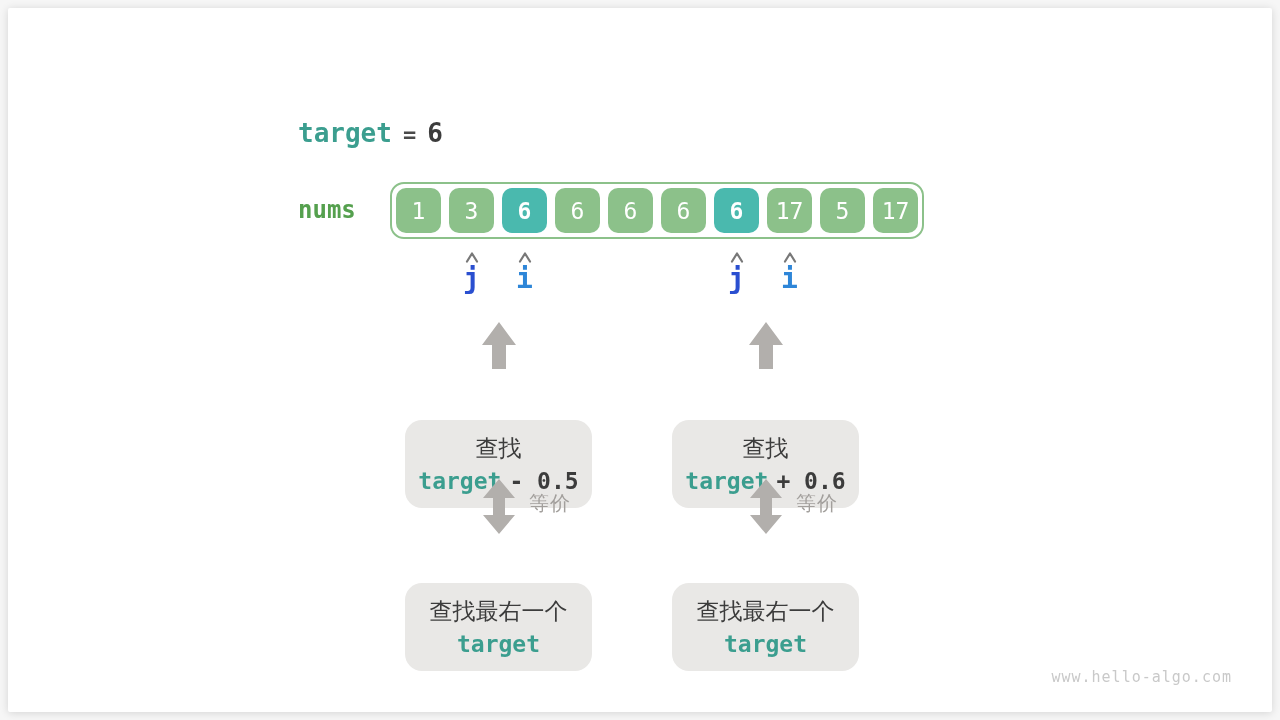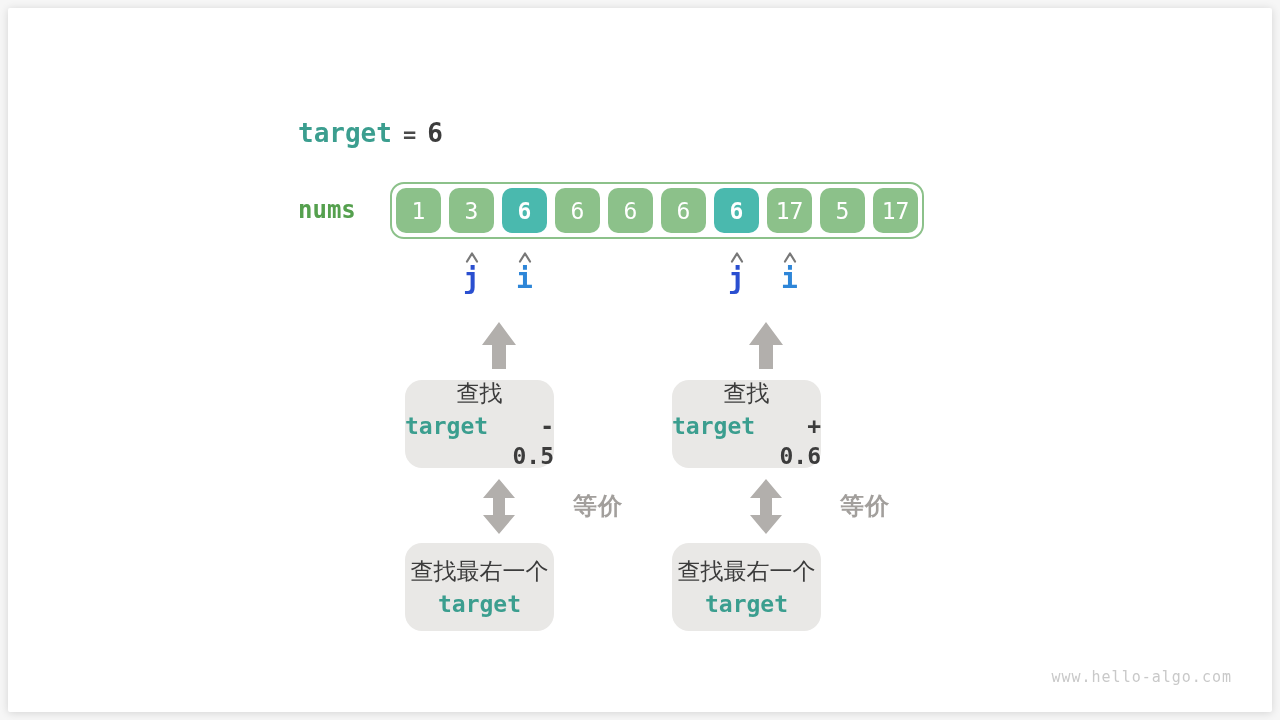--- a/index.html
+++ b/index.html
@@ -52,31 +52,31 @@
     font-family: "DejaVu Sans Mono", "Liberation Mono", monospace;
     font-size: 28px; font-weight: bold; line-height: 30px;
   }
 
   
   .arrow-up   { position: absolute; top: 314px; }
   .arrow-dbl  { position: absolute; top: 471px; }
 
   .equiv-label {
     position: absolute; top: 482px;
-    font-size: 24px; font-weight: bold; color: var(--equiv-gray);
+    font-size: 20px; font-weight: normal; color: var(--equiv-gray);
     letter-spacing: 1px;
-    margin-left: 44px;
   }
 
   
   .gbox {
-    position: absolute; width: 149px; height: 88px;
+    position: absolute; width: 187px; height: 88px;
     background: var(--box-bg); border-radius: 17px;
     display: flex; flex-direction: column; align-items: center; justify-content: center;
     gap: 3px;
+    margin-top: 40px;
   }
   .gbox .zh { font-size: 23px; color: var(--text-dark); line-height: 30px; }
   .gbox .expr {
     font-family: "DejaVu Sans Mono", "Liberation Mono", monospace;
     font-size: 23px; font-weight: bold; line-height: 30px;
     display: flex; align-items: baseline;
   }
   .gbox .expr .kw { color: var(--keyword-teal); }
   .gbox .expr .rest { color: var(--text-dark); margin-left: 8px; text-align: right; }
 

